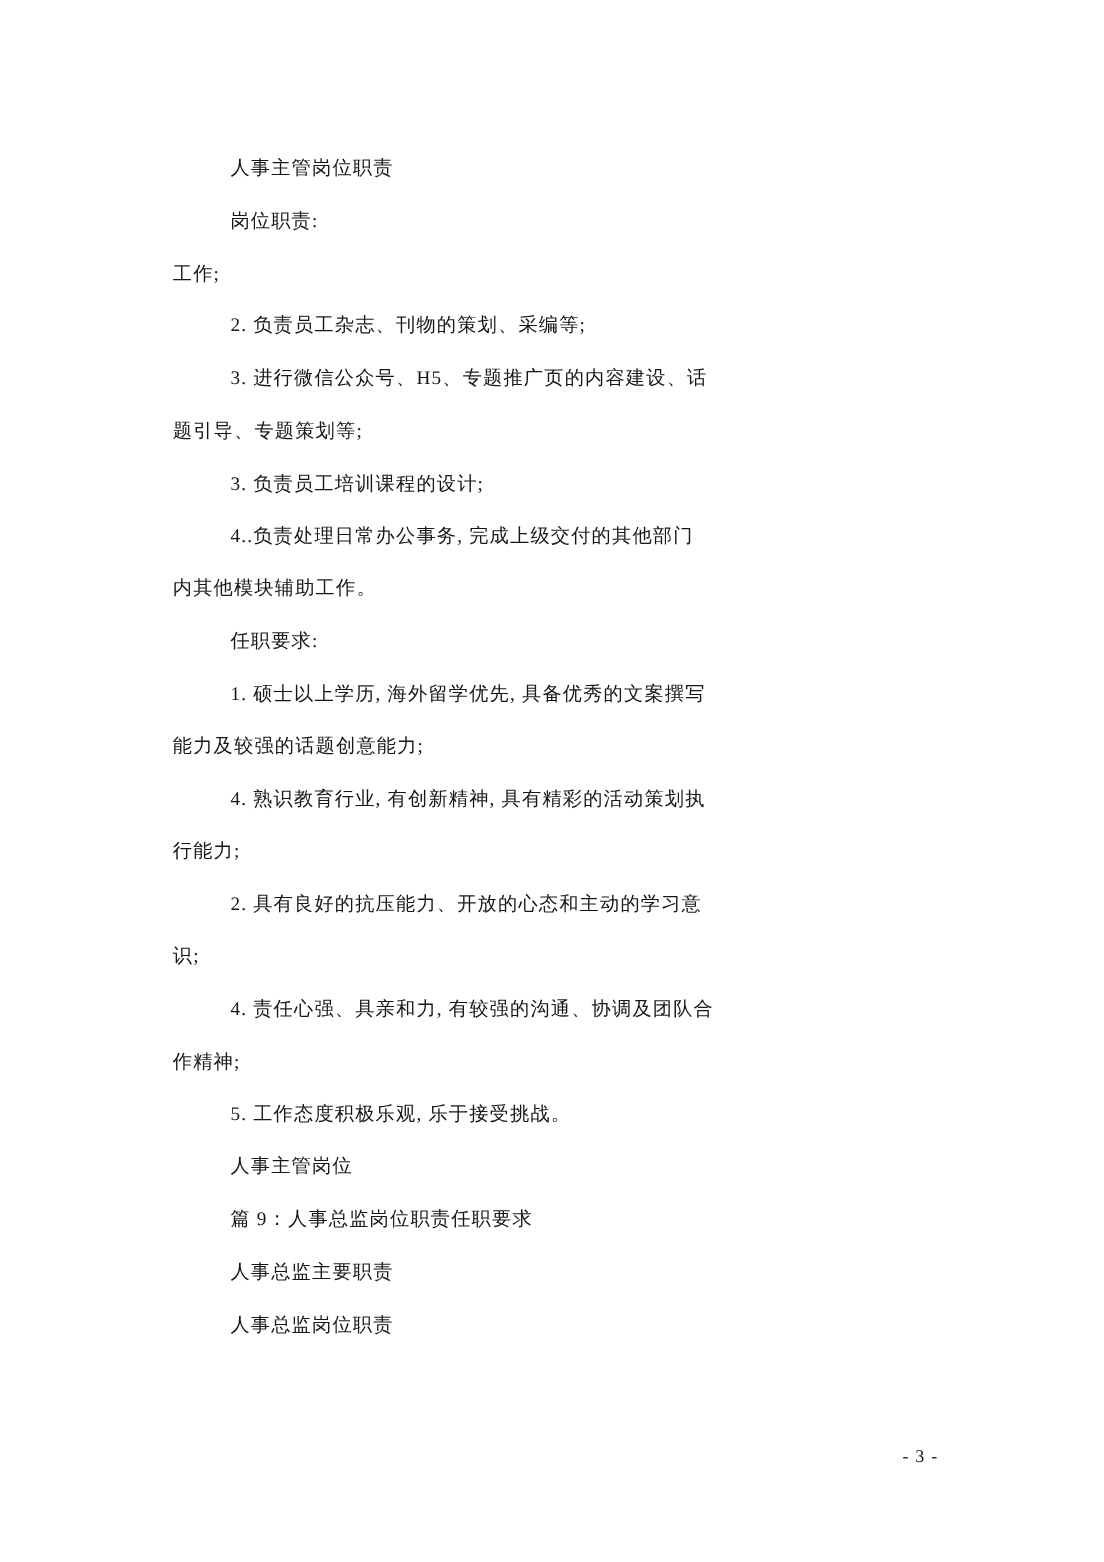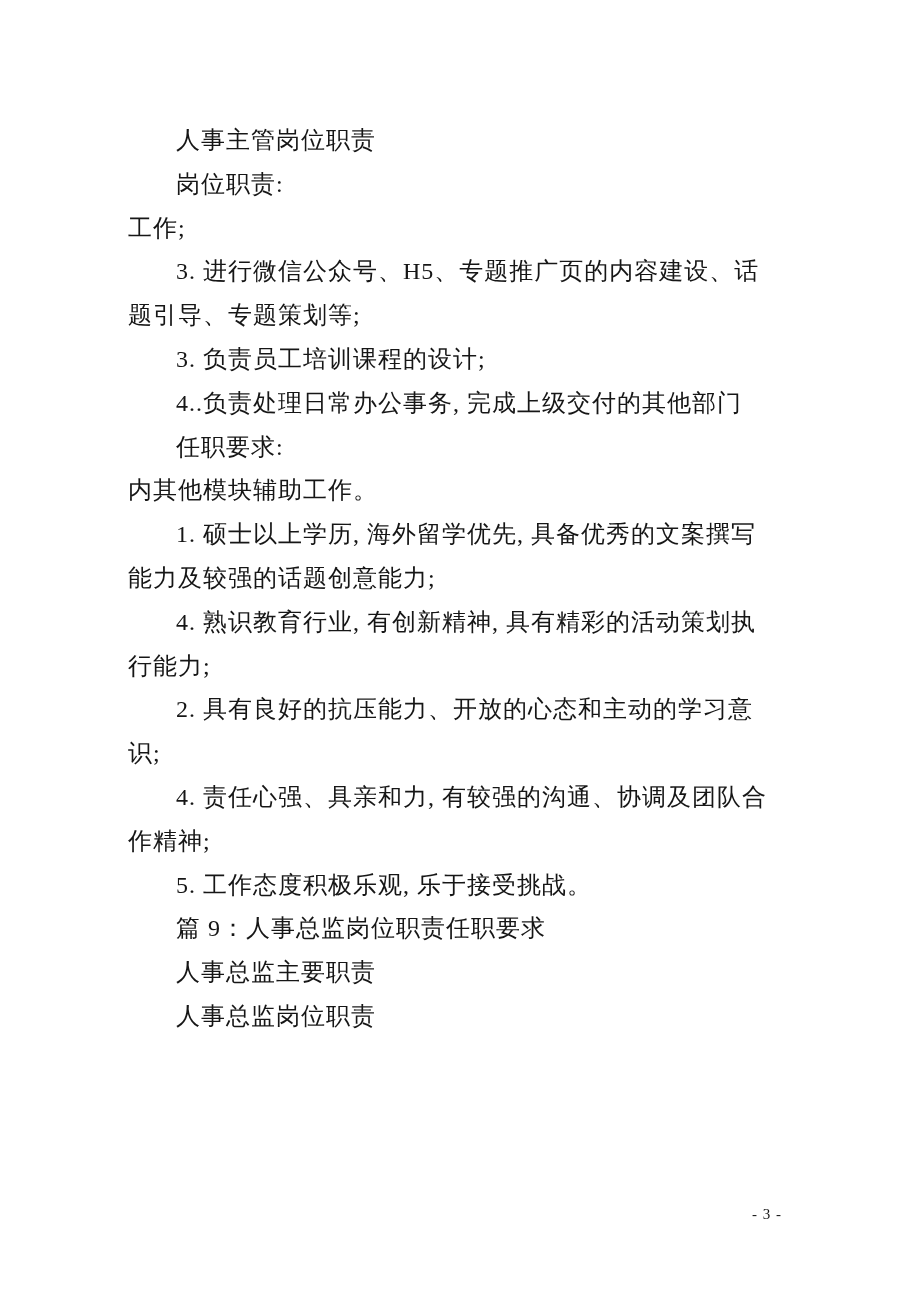--- a/index.html
+++ b/index.html
@@ -11,24 +11,24 @@
     position: relative;
     width: 920px;
     height: 1302px;
     background: #ffffff;
     overflow: hidden;
     font-family: "Liberation Serif", "DejaVu Serif", serif;
     color: #161616;
   }
   .doc-text {
     position: absolute;
-    left: 128px;
+    left: 144px;
     top: 119px;
     width: 665px;
-    font-size: 24px;
+    font-size: 16px;
     line-height: 43.8px;
     letter-spacing: 1px;
   }
   .line {
     white-space: pre;
     height: 43.8px;
   }
   .line.indent {
     padding-left: 48px;
   }
@@ -43,33 +43,35 @@
   }
 </style>
 </head>
 <body>
 
 <div class="page">
   <div class="doc-text">
       <div class="line indent">人事主管岗位职责</div>
       <div class="line indent">岗位职责:</div>
       <div class="line">工作;</div>
+      <div class="line indent">2. 负责员工杂志、刊物的策划、采编等;</div>
       <div class="line indent">3. 进行微信公众号、H5、专题推广页的内容建设、话</div>
       <div class="line">题引导、专题策划等;</div>
       <div class="line indent">3. 负责员工培训课程的设计;</div>
       <div class="line indent">4..负责处理日常办公事务, 完成上级交付的其他部门</div>
+      <div class="line">内其他模块辅助工作。</div>
       <div class="line indent">任职要求:</div>
-      <div class="line">内其他模块辅助工作。</div>
       <div class="line indent">1. 硕士以上学历, 海外留学优先, 具备优秀的文案撰写</div>
       <div class="line">能力及较强的话题创意能力;</div>
       <div class="line indent">4. 熟识教育行业, 有创新精神, 具有精彩的活动策划执</div>
       <div class="line">行能力;</div>
       <div class="line indent">2. 具有良好的抗压能力、开放的心态和主动的学习意</div>
       <div class="line">识;</div>
       <div class="line indent">4. 责任心强、具亲和力, 有较强的沟通、协调及团队合</div>
       <div class="line">作精神;</div>
       <div class="line indent">5. 工作态度积极乐观, 乐于接受挑战。</div>
+      <div class="line indent">人事主管岗位</div>
       <div class="line indent">篇 9：人事总监岗位职责任职要求</div>
       <div class="line indent">人事总监主要职责</div>
       <div class="line indent">人事总监岗位职责</div>
     </div>
   <div class="page-number">- 3 -</div>
 </div>
 
 </body></html>

